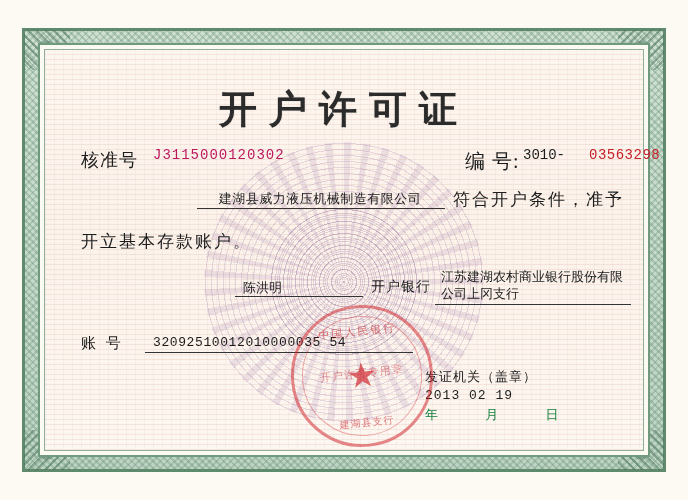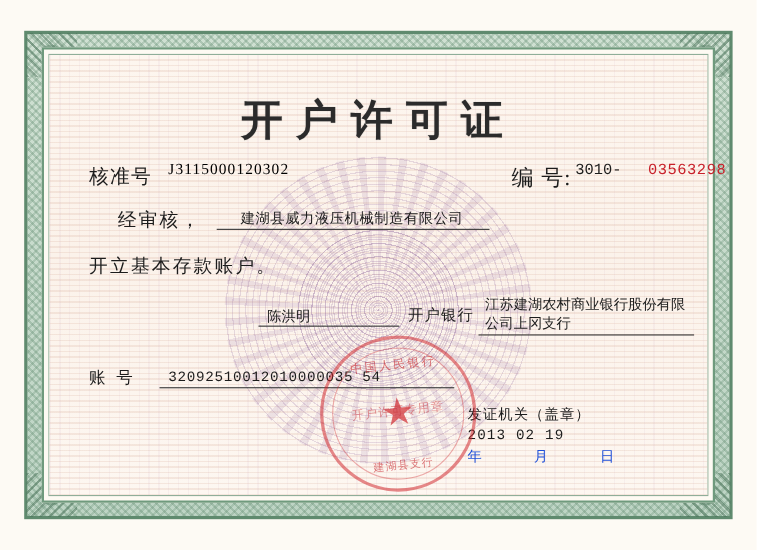--- a/index.html
+++ b/index.html
@@ -136,21 +136,21 @@
     text-shadow: 0 0 1px rgba(0,0,0,0.35);
   }
 
   .row {
     position: absolute;
     font-size: 14px;
   }
 
   
   .approve-label { left: 36px;  top: 98px;  font-size: 18px; letter-spacing: 1px; }
-  .approve-value { left: 108px; top: 97px;  font-size: 14px; letter-spacing: 1px; color: #000000; font-family: Liberation Serif, serif; }
+  .approve-value { left: 108px; top: 97px;  font-size: 14px; letter-spacing: 1px; color: #be185d; font-family: Liberation Mono, monospace; }
 
   .serial-label { left: 420px; top: 98px;  font-size: 20px; letter-spacing: 1px; }
   .serial-prefix { left: 478px; top: 97px; font-size: 14px; font-family: "Liberation Mono", monospace; }
   .serial-red    { left: 520px; top: 97px; font-size: 14px; color: #c8202a; font-family: "Liberation Mono", monospace; letter-spacing: .5px; margin-left: 24px; }
 
   
   .b1-pre   { left: 62px;  top: 138px; font-size: 17px; letter-spacing: 2px; }
   .b1-name  { left: 160px; top: 140px; font-size: 13px; letter-spacing: .5px; width: 230px; text-align: center; }
   .b1-rule  { position: absolute; left: 152px; top: 158px; width: 248px; border-bottom: 1px solid #333; }
   .b1-post  { left: 408px; top: 138px; font-size: 17px; letter-spacing: 2px; }
@@ -168,21 +168,21 @@
   .bank-rule  { position: absolute; left: 390px; top: 254px; width: 196px; border-bottom: 1px solid #333; }
 
   
   .acc-label { left: 36px;  top: 284px; font-size: 15px; letter-spacing: 3px; }
   .acc-value { left: 108px; top: 285px; font-size: 13px; font-family: "Liberation Mono", monospace; letter-spacing: .6px; }
   .acc-rule  { position: absolute; left: 100px; top: 302px; width: 268px; border-bottom: 1px solid #333; }
 
   
   .issuer-label { left: 380px; top: 318px; font-size: 13px; letter-spacing: 1px; }
   .date-row     { left: 380px; top: 338px; font-size: 13px; font-family: "Liberation Mono", monospace; letter-spacing: 1px; }
-  .date-cn      { left: 380px; top: 356px; font-size: 13px; letter-spacing: 22px; color: #1d4ed8; }
+  .date-cn      { left: 380px; top: 356px; font-size: 13px; letter-spacing: 22px; color: #15803d; }
 
   
   .seal {
     position: absolute;
     left: 246px;
     top: 255px;
     width: 136px;
     height: 136px;
     border-radius: 50%;
     border: 3px solid rgba(208, 36, 42, 0.62);
@@ -264,23 +264,23 @@
 
     <div class="title">开户许可证</div>
 
     <div class="row approve-label">核准号</div>
     <div class="row approve-value">J3115000120302</div>
 
     <div class="row serial-label">编  号:</div>
     <div class="row serial-prefix">3010-</div>
     <div class="row serial-red">03563298</div>
 
-    <div class="row b1-pre">经审核，</div>
     <div class="row b1-name">建湖县威力液压机械制造有限公司</div>
     <div class="b1-rule"></div>
+    <div class="row b1-post">符合开户条件，准予</div>
 
     <div class="row b2">开立基本存款账户。</div>
 
     <div class="row rep-value">陈洪明</div>
     <div class="rep-rule"></div>
 
     <div class="row bank-label">开户银行</div>
     <div class="row bank-value">江苏建湖农村商业银行股份有限公司上冈支行</div>
     <div class="bank-rule"></div>
 

